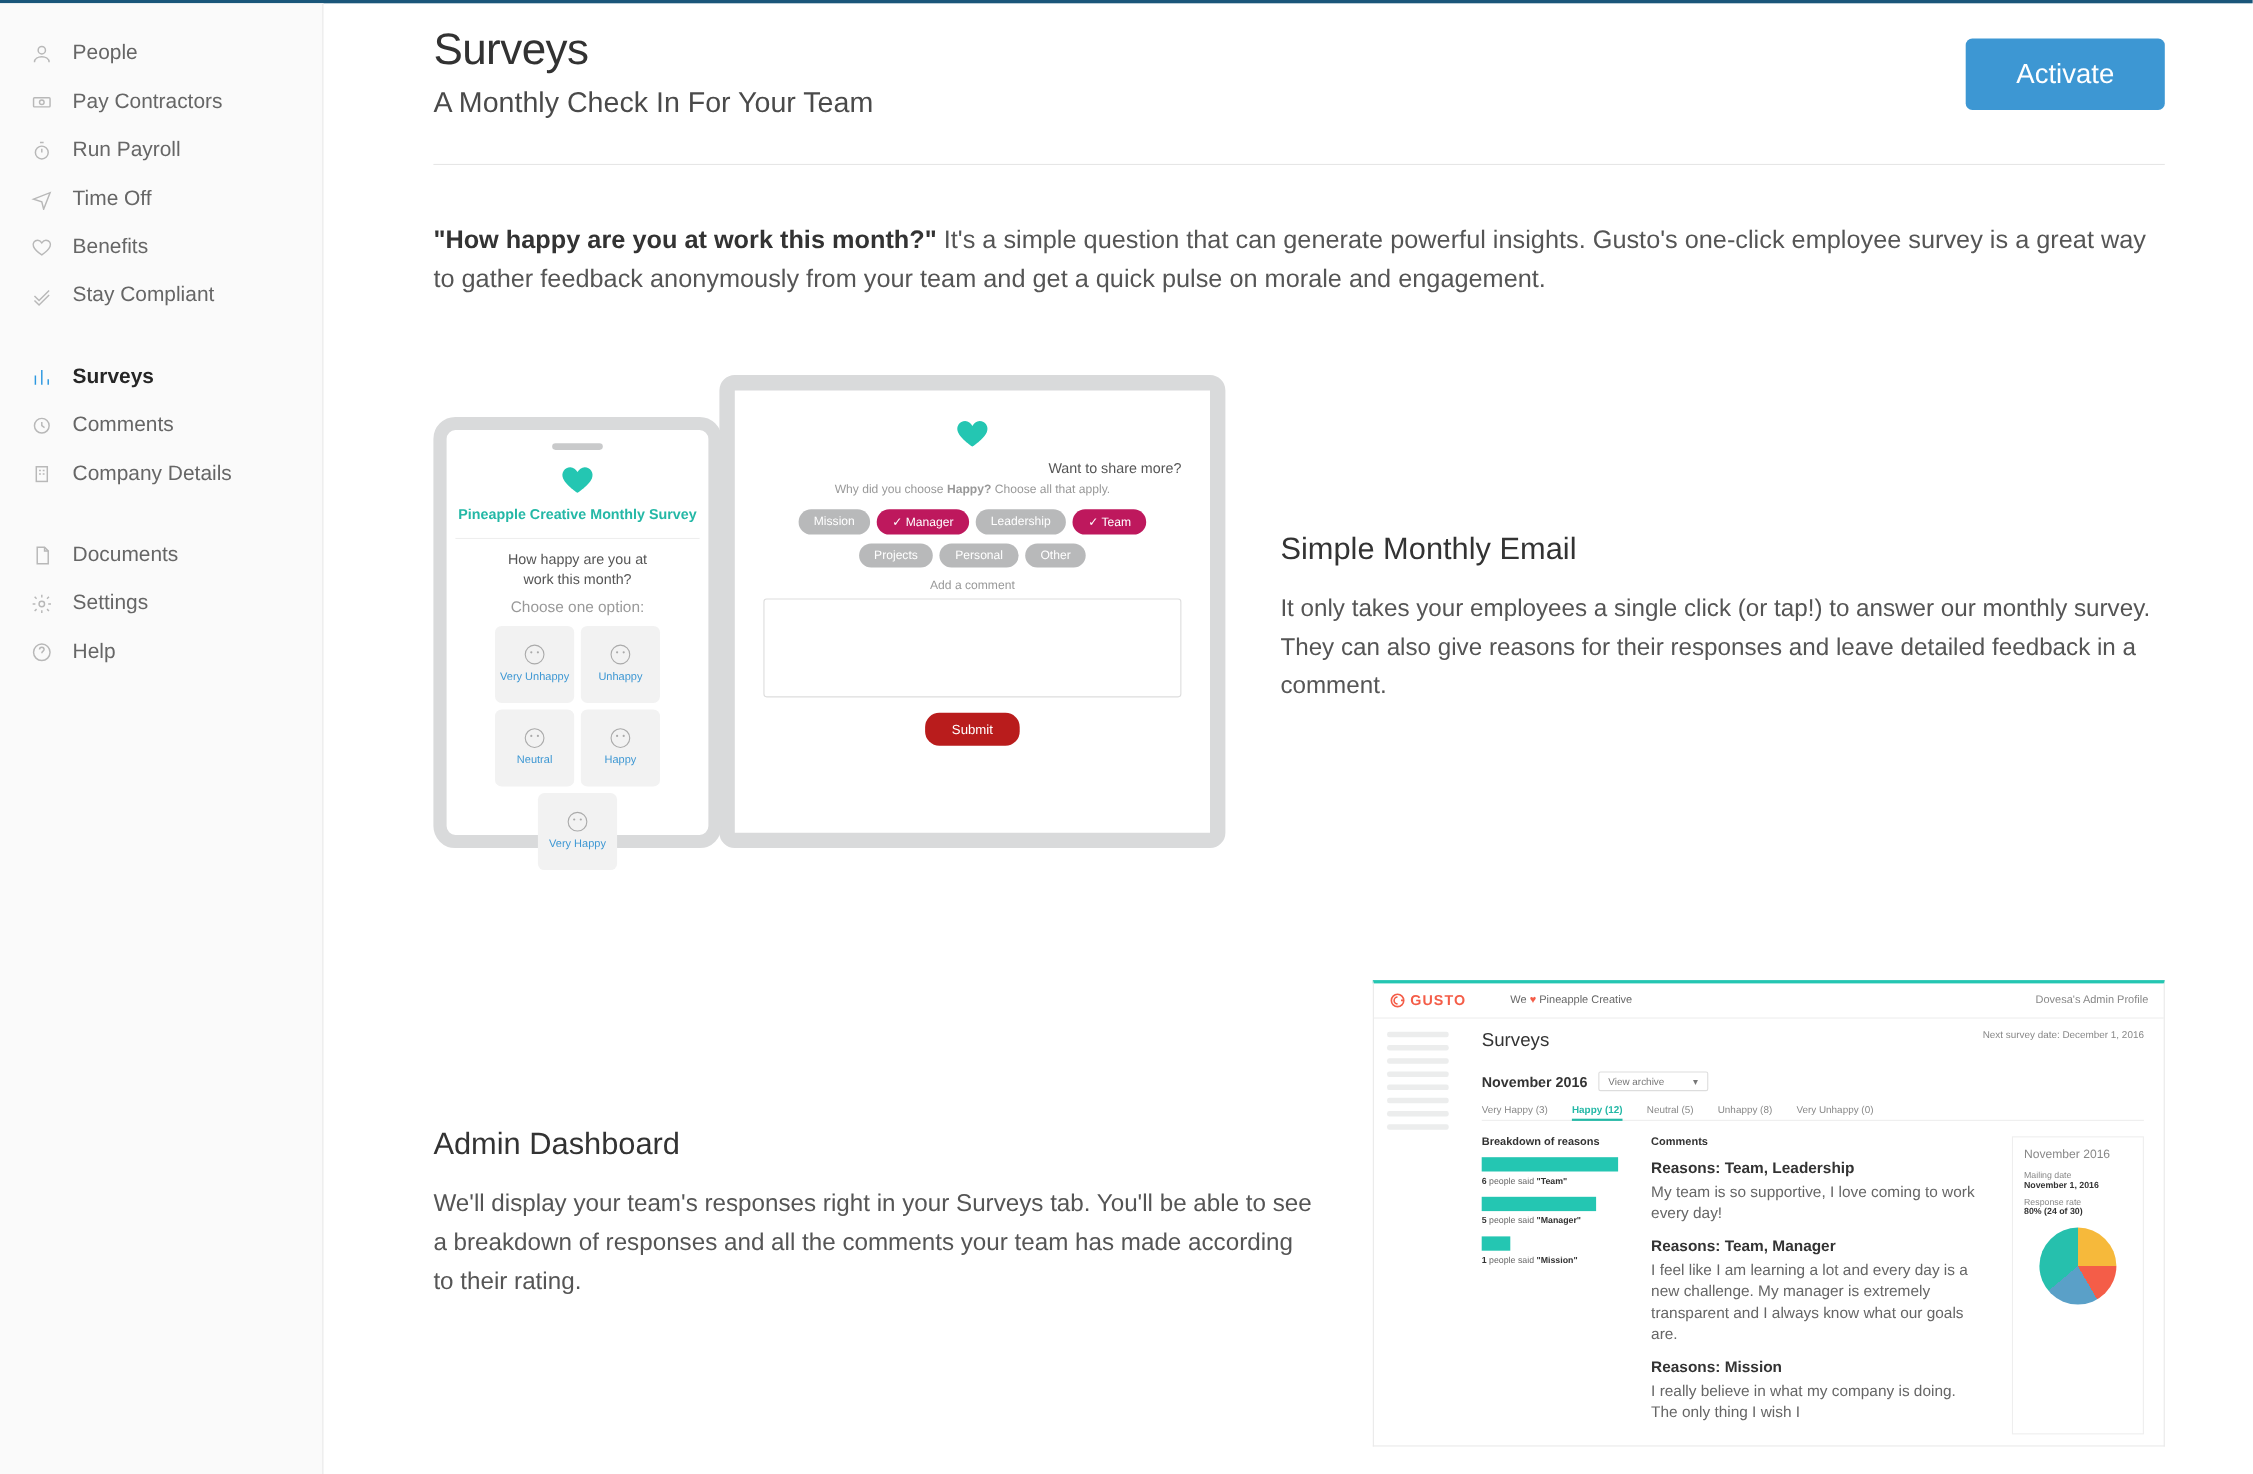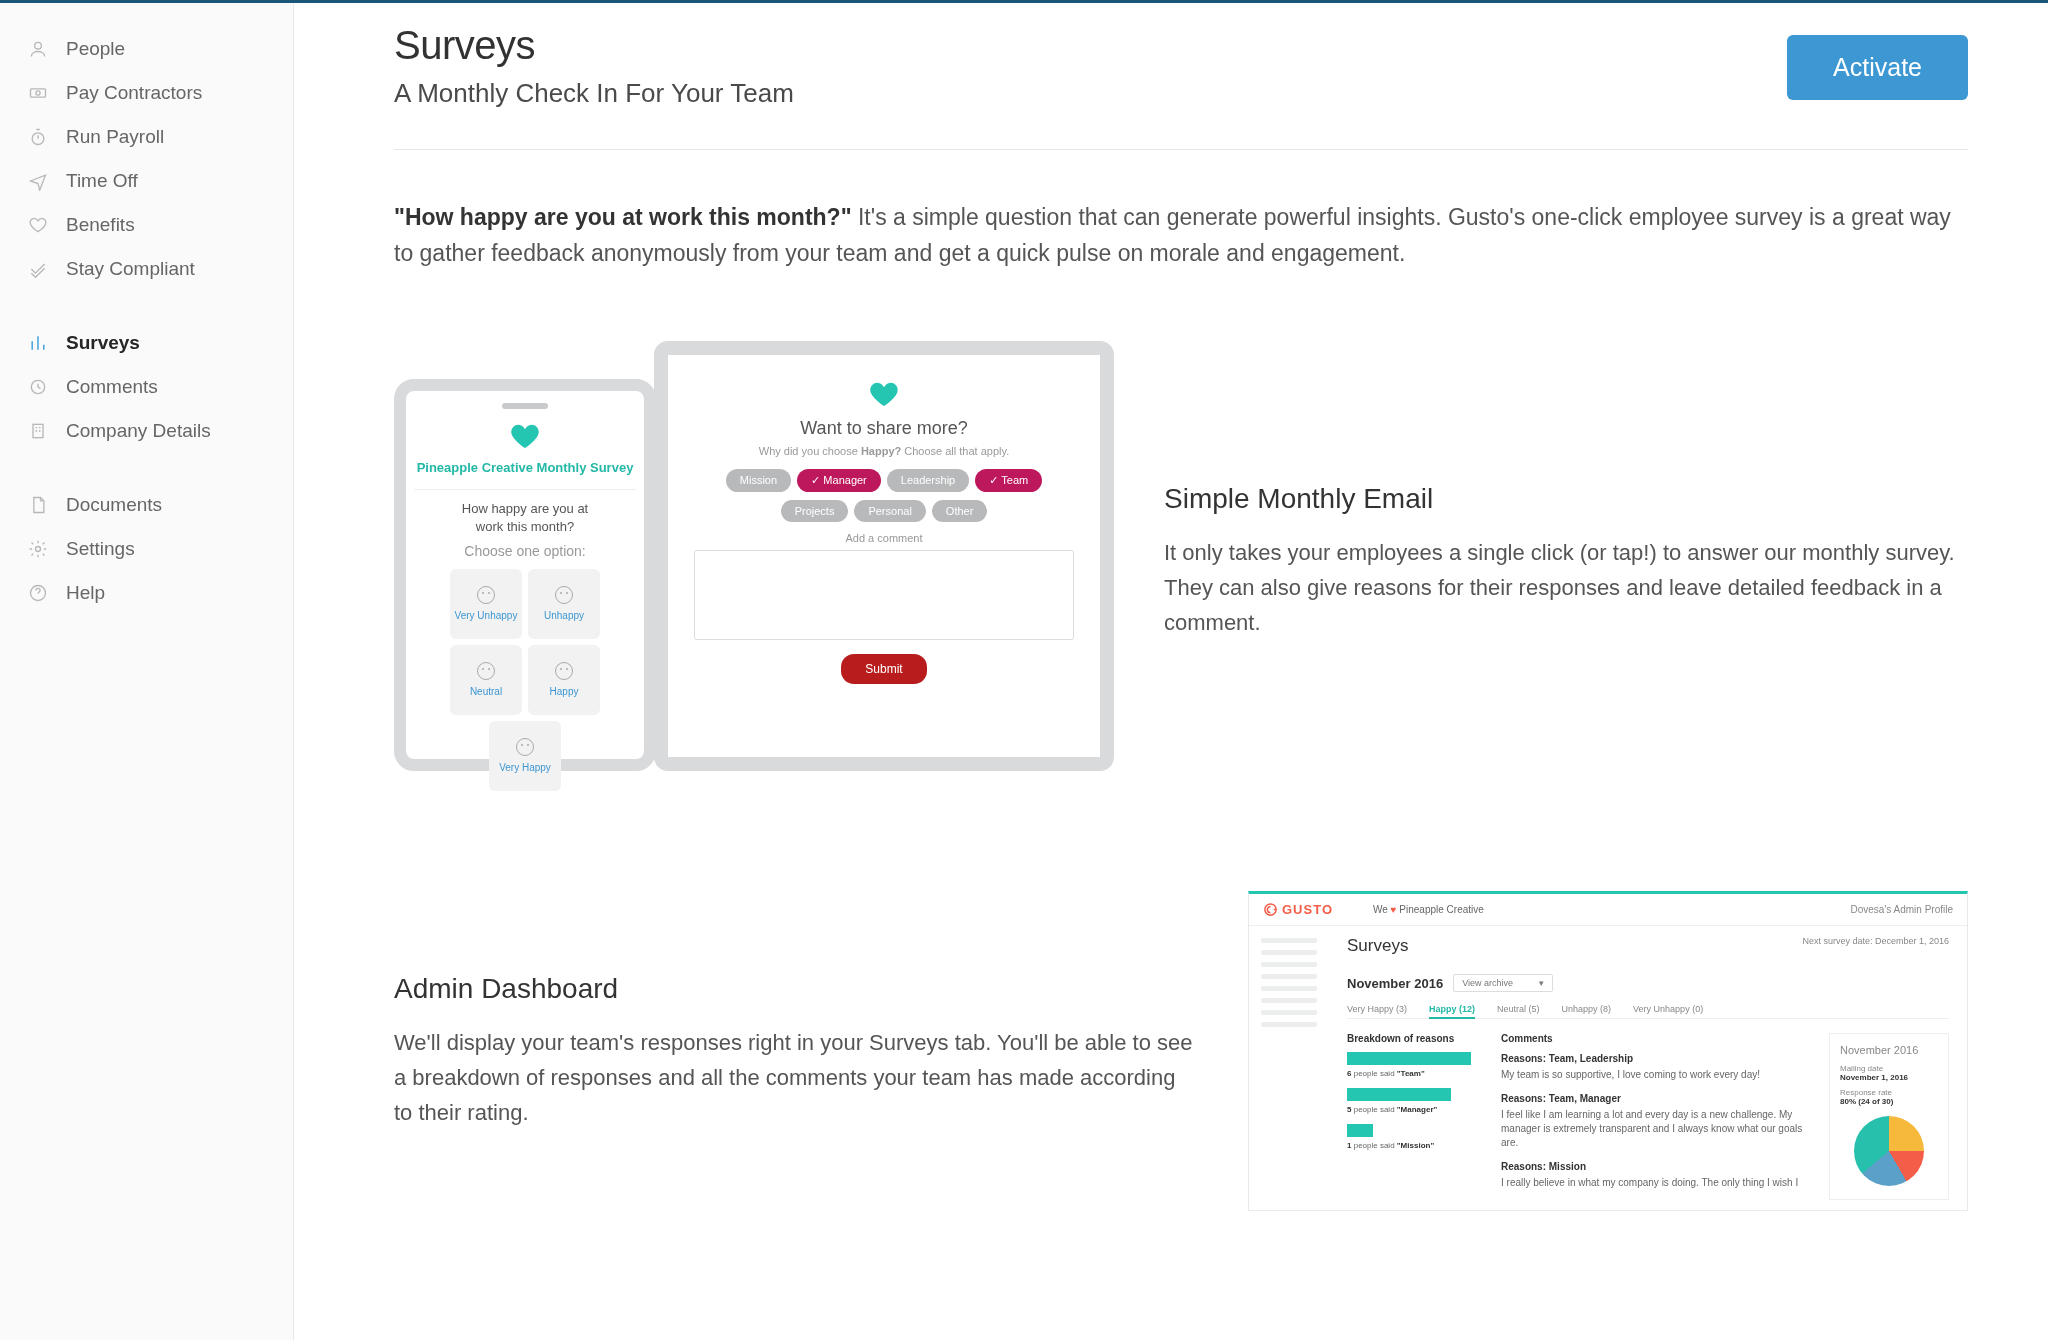--- a/index.html
+++ b/index.html
@@ -170,21 +170,21 @@
   width: 72px; height: 70px; background: #f2f2f2; border-radius: 6px;
   display: flex; flex-direction: column; align-items: center; justify-content: center;
   font-size: 10px; color: #3d97d3; text-align: center; line-height: 1.15;
 }
 .opt .face { width: 18px; height: 18px; border: 1.4px solid #aaa; border-radius: 50%; margin-bottom: 6px; position: relative; }
 .opt .face::before, .opt .face::after {
   content: ""; position: absolute; width: 2px; height: 2px; background:#aaa; border-radius:50%; top:5px;
 }
 .opt .face::before { left:4px; } .opt .face::after { right:4px; }
 
-.tablet .q1 { text-align:center; color:#555; font-size: 18px; margin-top: 6px; }
+.tablet .q1 { text-align:right; color:#555; font-size: 13px; margin-top: 6px; }
 .tablet .q2 { text-align:center; color:#999; font-size: 11px; margin: 6px 0 12px 0; }
 .pill-row { display:flex; justify-content:center; gap:6px; margin-bottom:8px; flex-wrap:wrap; }
 .pill {
   padding: 5px 14px; border-radius: 14px; font-size: 11px; color:#fff;
   background: #b8b9ba;
 }
 .pill.sel { background: #be185d; }
 .pill.sel::before { content:"✓ "; }
 .comment-label { text-align:center; font-size:11px; color:#999; margin: 10px 0 6px 0; }
 .comment-box { width: 100%; height: 90px; border:1px solid #ddd; border-radius:3px; background:#fff; }
@@ -220,21 +220,21 @@
 .dash-tabs { display:flex; gap: 22px; border-bottom:1px solid #eee; font-size:9px; color:#888; padding-bottom:4px;}
 .dash-tab.active { color:#24b8a6; border-bottom:2px solid #24b8a6; padding-bottom:3px; margin-bottom:-5px; font-weight:600;}
 .dash-cols { display:flex; gap: 24px; margin-top: 14px;}
 .dc1 { width: 130px; }
 .dc2 { flex:1; }
 .dc3 { width: 120px; border:1px solid #eee; padding:10px; font-size:8px; color:#888;}
 .sec-head { font-weight:600; font-size:10px; color:#333; margin-bottom:8px;}
 .bar { height: 13px; background:#24c6b2; margin-bottom:4px;}
 .bar-lbl { font-size:8px; color:#666; margin-bottom:10px;}
 .bar-lbl b { color:#333; }
-.cmt { font-size:10px; color:#666; margin-bottom: 10px; line-height: 1.4;}
+.cmt { font-size:14px; color:#666; margin-bottom: 10px; line-height: 1.4;}
 .cmt b { color:#333; display:block; margin-bottom:2px;}
 .dc3 b { color:#333; }
 .pie {
   width: 70px; height: 70px; border-radius:50%; margin: 10px auto 0 auto;
   background: conic-gradient(#f6b93b 0 90deg, #f45d48 90deg 150deg, #5aa0c8 150deg 230deg, #26c0ad 230deg 360deg);
 }
 </style>
 </head>
 <body>
 

